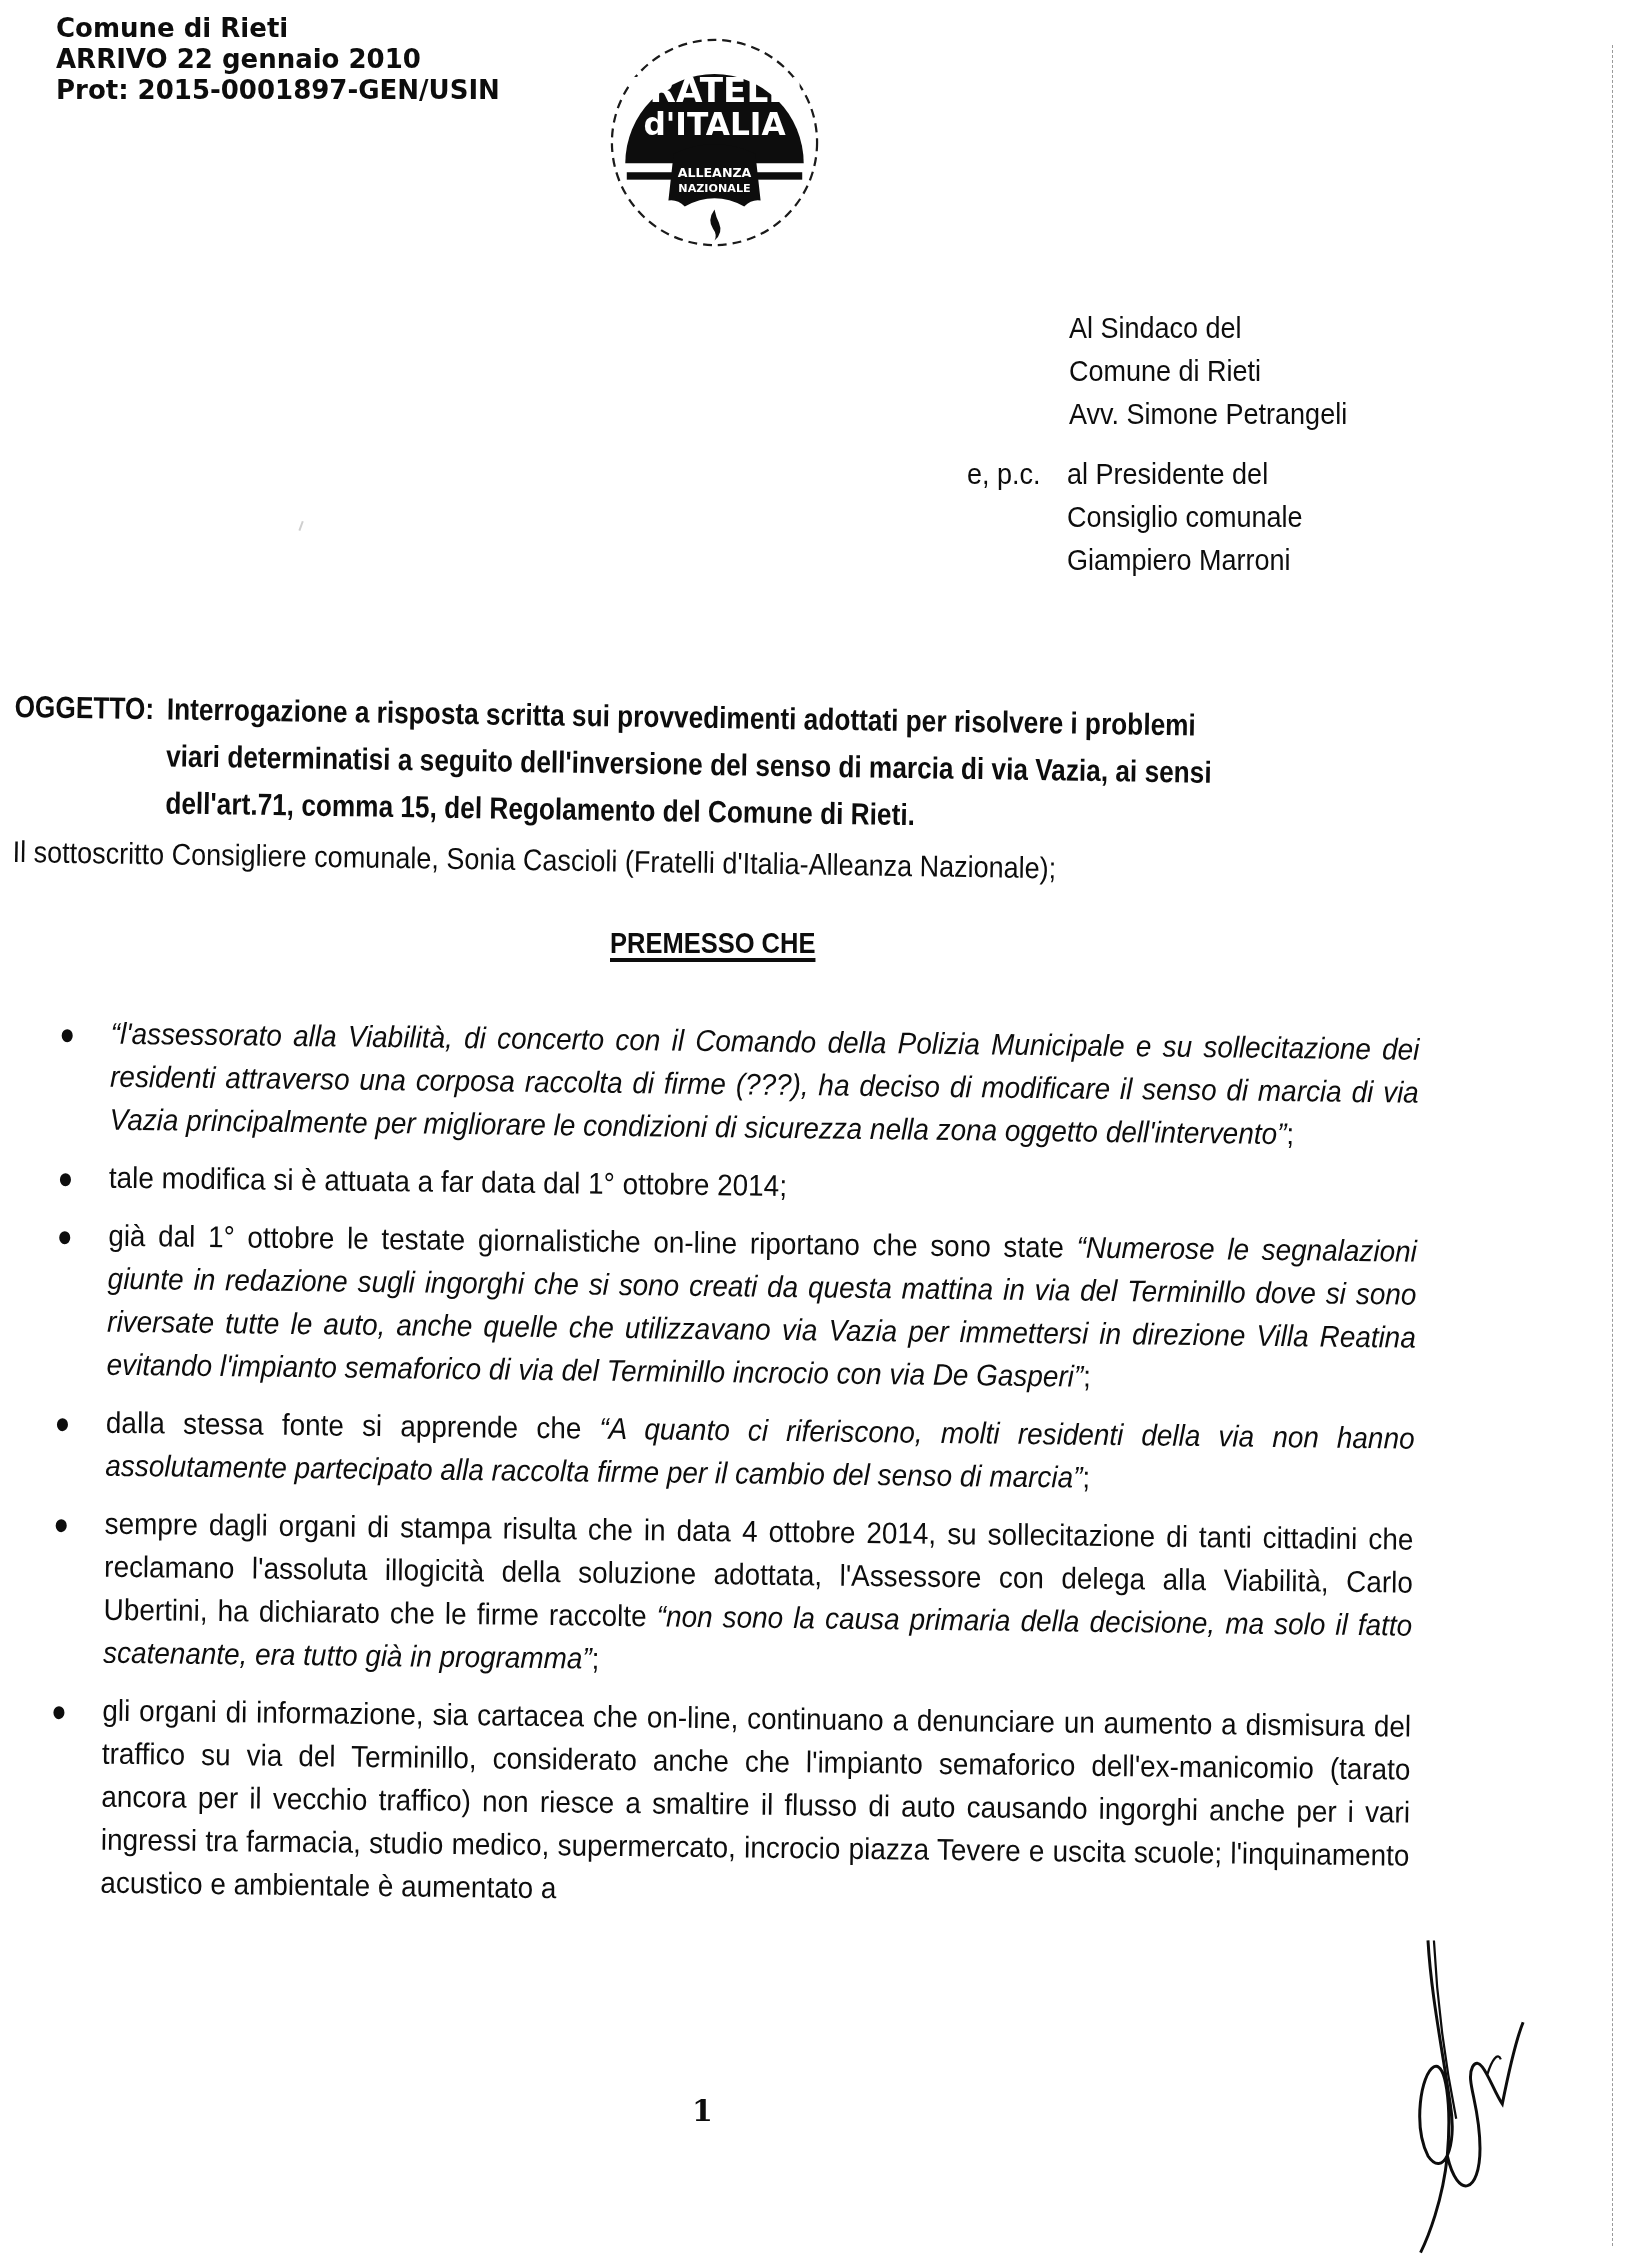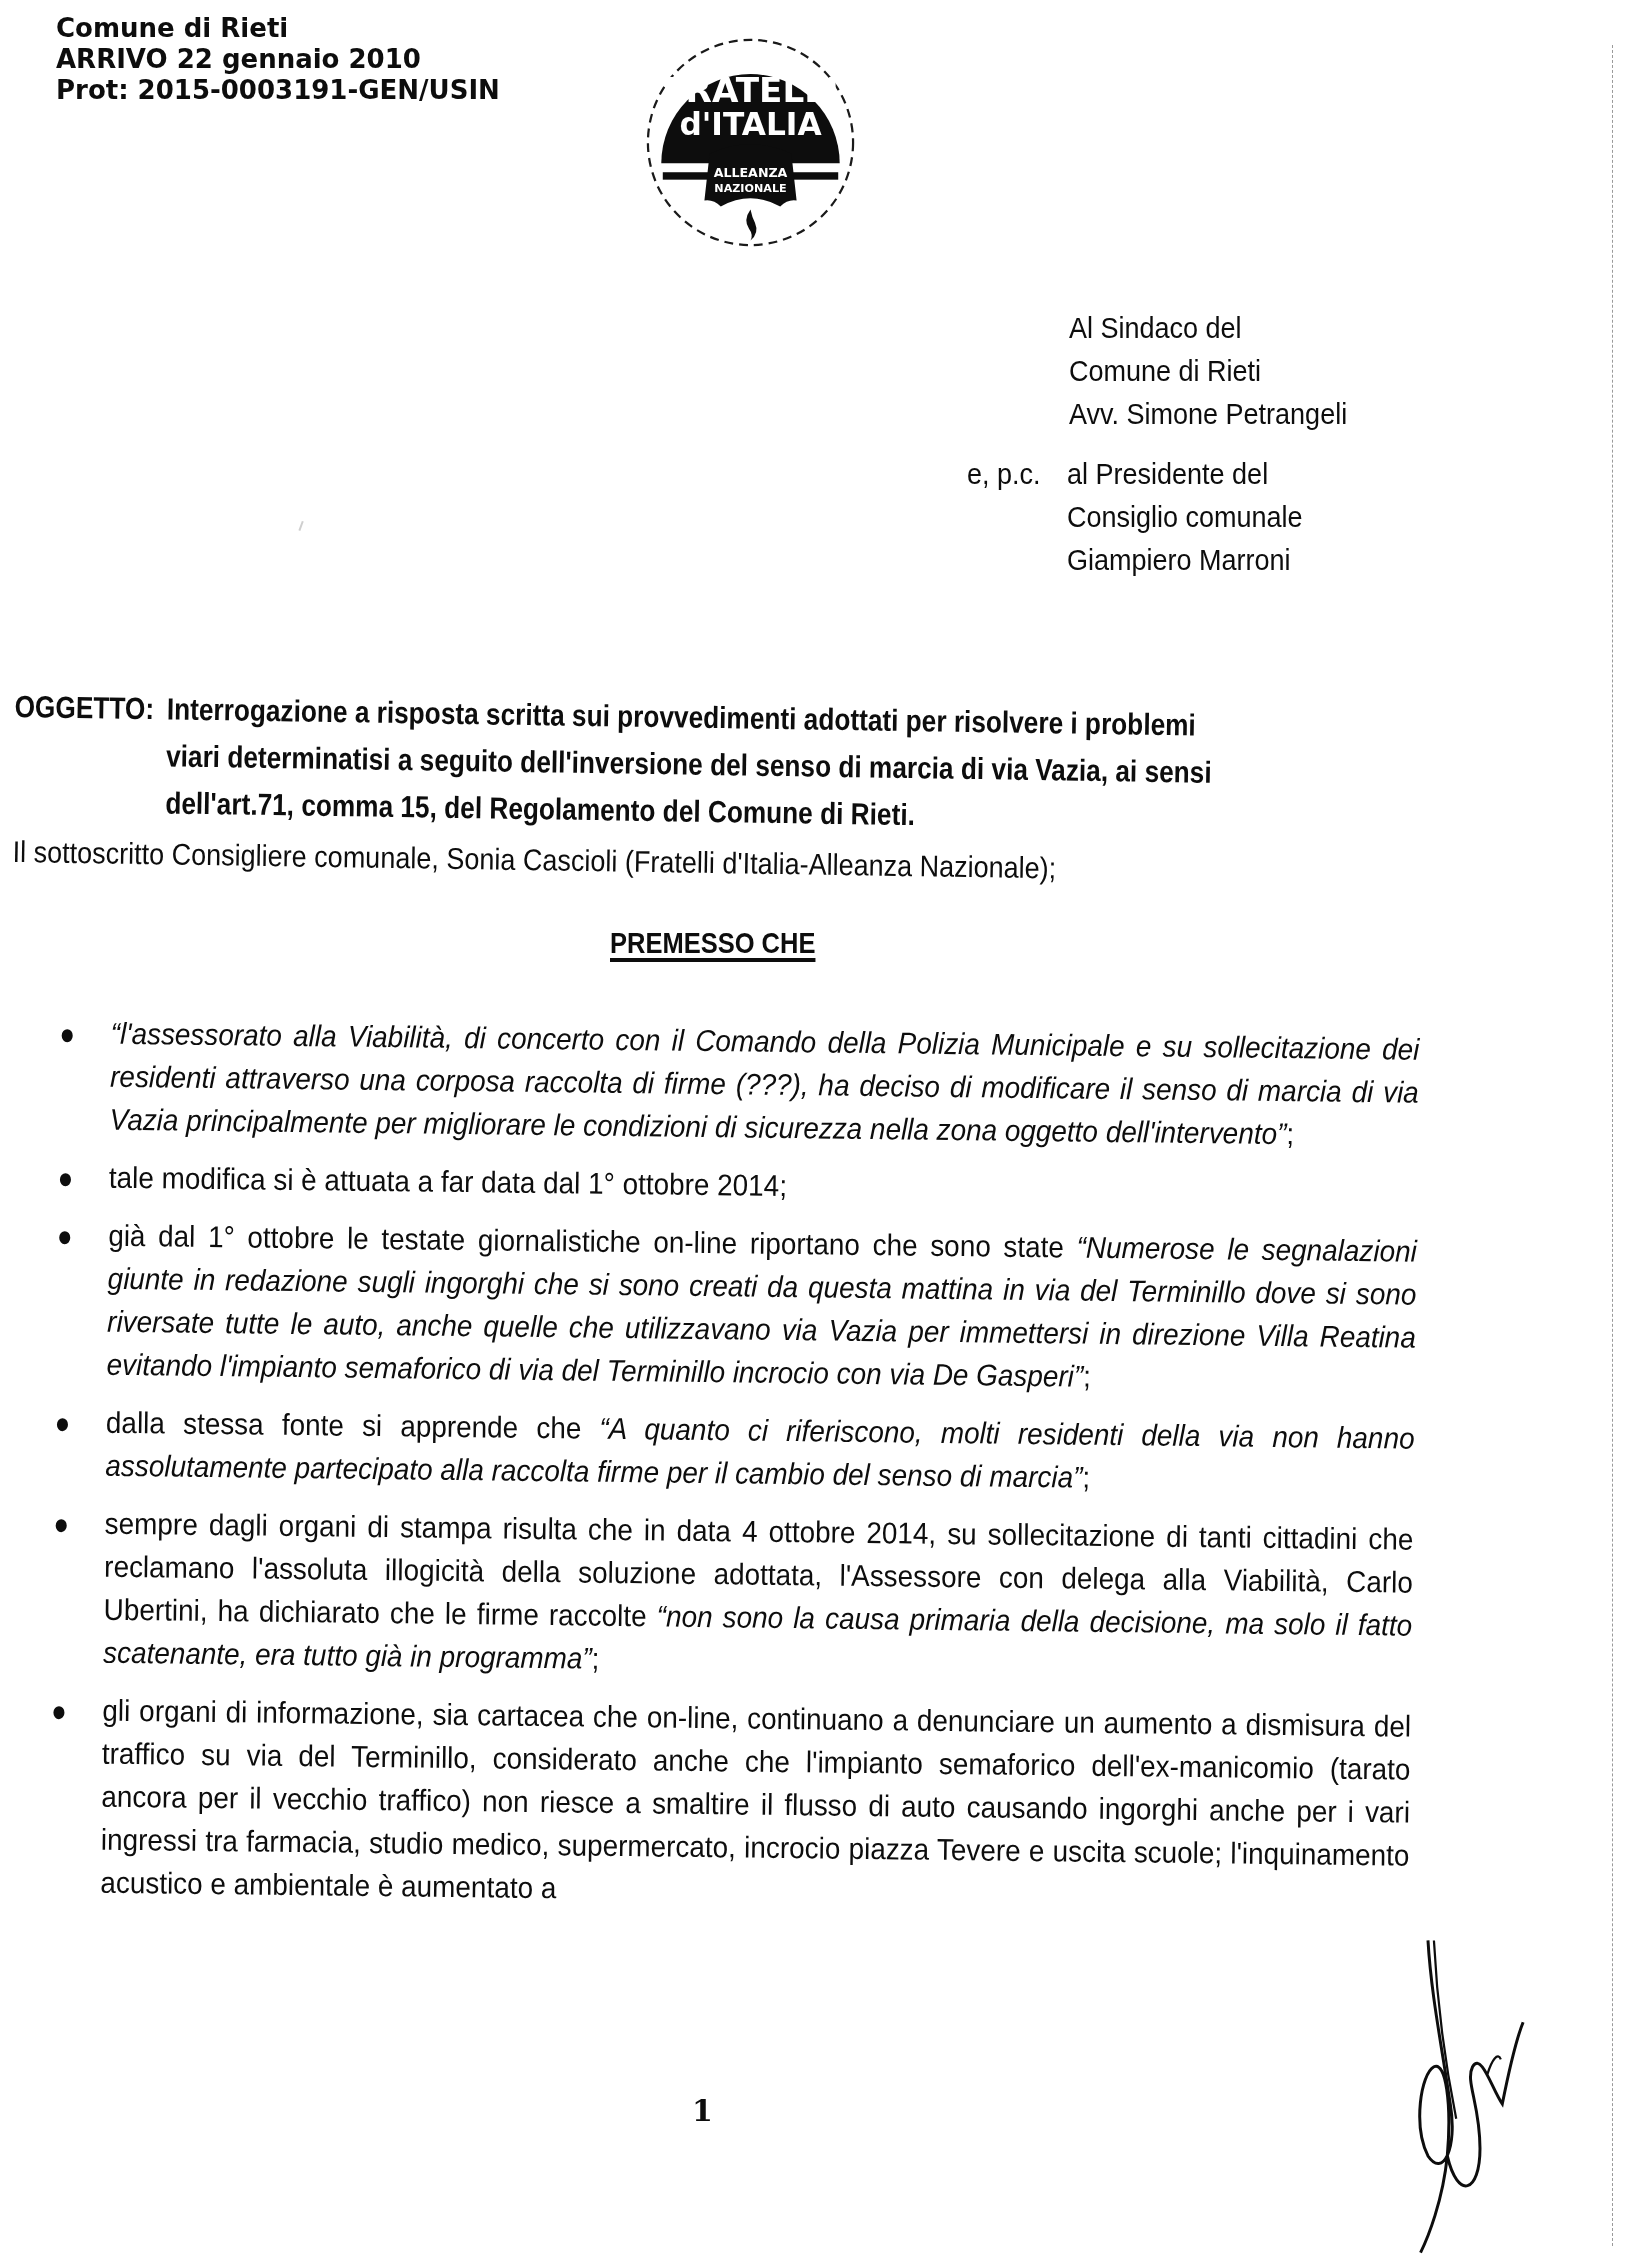--- a/index.html
+++ b/index.html
@@ -1,19 +1,19 @@
 <!DOCTYPE html>
 <html style="font-size:12px"><head>
 <meta charset="utf-8">
 <style>
   html, body { margin: 0; padding: 0; background: #ffffff; }
   body { width: 1628px; height: 2261px; position: relative; overflow: hidden; color: #0d0d0d; font-family: "Liberation Sans", sans-serif; }
   .abs { position: absolute; }
   .stamp { left: 56px; top: 13.4px; font-family: "DejaVu Sans", sans-serif; font-weight: bold; font-size: 26px; line-height: 31px; }
-  .logo { left: 639px; top: 31px; width: 223px; height: 223px; }
+  .logo { left: 603px; top: 31px; width: 223px; height: 223px; }
   .addr { font-size: 30px; line-height: 43px; font-family: "Liberation Sans", sans-serif; transform: scaleX(0.9); transform-origin: left top; }
   .oggetto { left: 15px; top: 683px; width: 1413px; font-weight: bold; font-size: 30.5px; line-height: 47px; transform: rotate(0.9deg) scaleX(0.86); transform-origin: left top; }
   .oggetto .label { display: inline-block; width: 177px; }
   .oggetto .indent { padding-left: 177px; display: block; }
   .intro { left: 13.4px; top: 833px; font-size: 30px; line-height: 37px; transform: rotate(0.9deg) scaleX(0.9); transform-origin: left top; white-space: nowrap; }
   .premesso { left: 610px; top: 926px; font-weight: bold; font-size: 30px; text-decoration: underline; text-decoration-thickness: 3.7px; text-underline-offset: 4.5px; transform: scaleX(0.85); transform-origin: left top; }
   .bullets { left: 52px; top: 1011px; width: 1368px; font-size: 30px; line-height: 43px; transform: rotate(0.7deg); transform-origin: left top; }
   .bullet { position: relative; padding-left: 59px; margin-bottom: 15px; text-align: justify; }
   .bullet .dot { position: absolute; left: 10.4px; top: 18px; width: 11px; height: 12.6px; border-radius: 50%; background: #0d0d0d; }
   .bullet .txt { display: block; transform: scaleX(0.93); transform-origin: left top; width: 107.5%; }
@@ -22,21 +22,21 @@
   .margin-line { left: 1612px; top: 45px; width: 0; height: 2201px; border-left: 1.5px dashed #9a9a9a; }
   .signature { left: 1398px; top: 1933px; width: 164px; height: 327px; }
   .fold-mark { left: 300px; top: 521px; width: 2.2px; height: 10.4px; background: #cfcfcf; transform: rotate(20deg); }
 </style>
 </head>
 <body>
 
 <div class="abs stamp">
   <div>Comune di Rieti</div>
   <div>ARRIVO 22 gennaio 2010</div>
-  <div>Prot: 2015-0003191-GEN/USIN</div>
+  <div>Prot: 2015-0001897-GEN/USIN</div>
 </div>
 
 <div class="abs logo">
   <svg width="223" height="223" viewBox="0 0 300 300">
     <circle cx="150" cy="150" r="138" fill="none" stroke="#1a1a1a" stroke-width="3" stroke-dasharray="12 8"></circle>
     <path d="M30 178 A120 120 0 0 1 270 178 Z" fill="#0d0d0d"></path>
     <rect x="32" y="190" width="236" height="10" fill="#0d0d0d"></rect>
     <path d="M95 165 Q150 140 205 165 L212 228 Q200 226 190 236 Q150 214 110 236 Q100 226 88 228 Z" fill="#0d0d0d"></path>
     <text x="150" y="95" text-anchor="middle" font-family="DejaVu Sans, sans-serif" font-weight="bold" font-size="46" fill="#ffffff">FRATELLI</text>
     <text x="150" y="140" text-anchor="middle" font-family="DejaVu Sans, sans-serif" font-weight="bold" font-size="42" fill="#ffffff">d'ITALIA</text>

